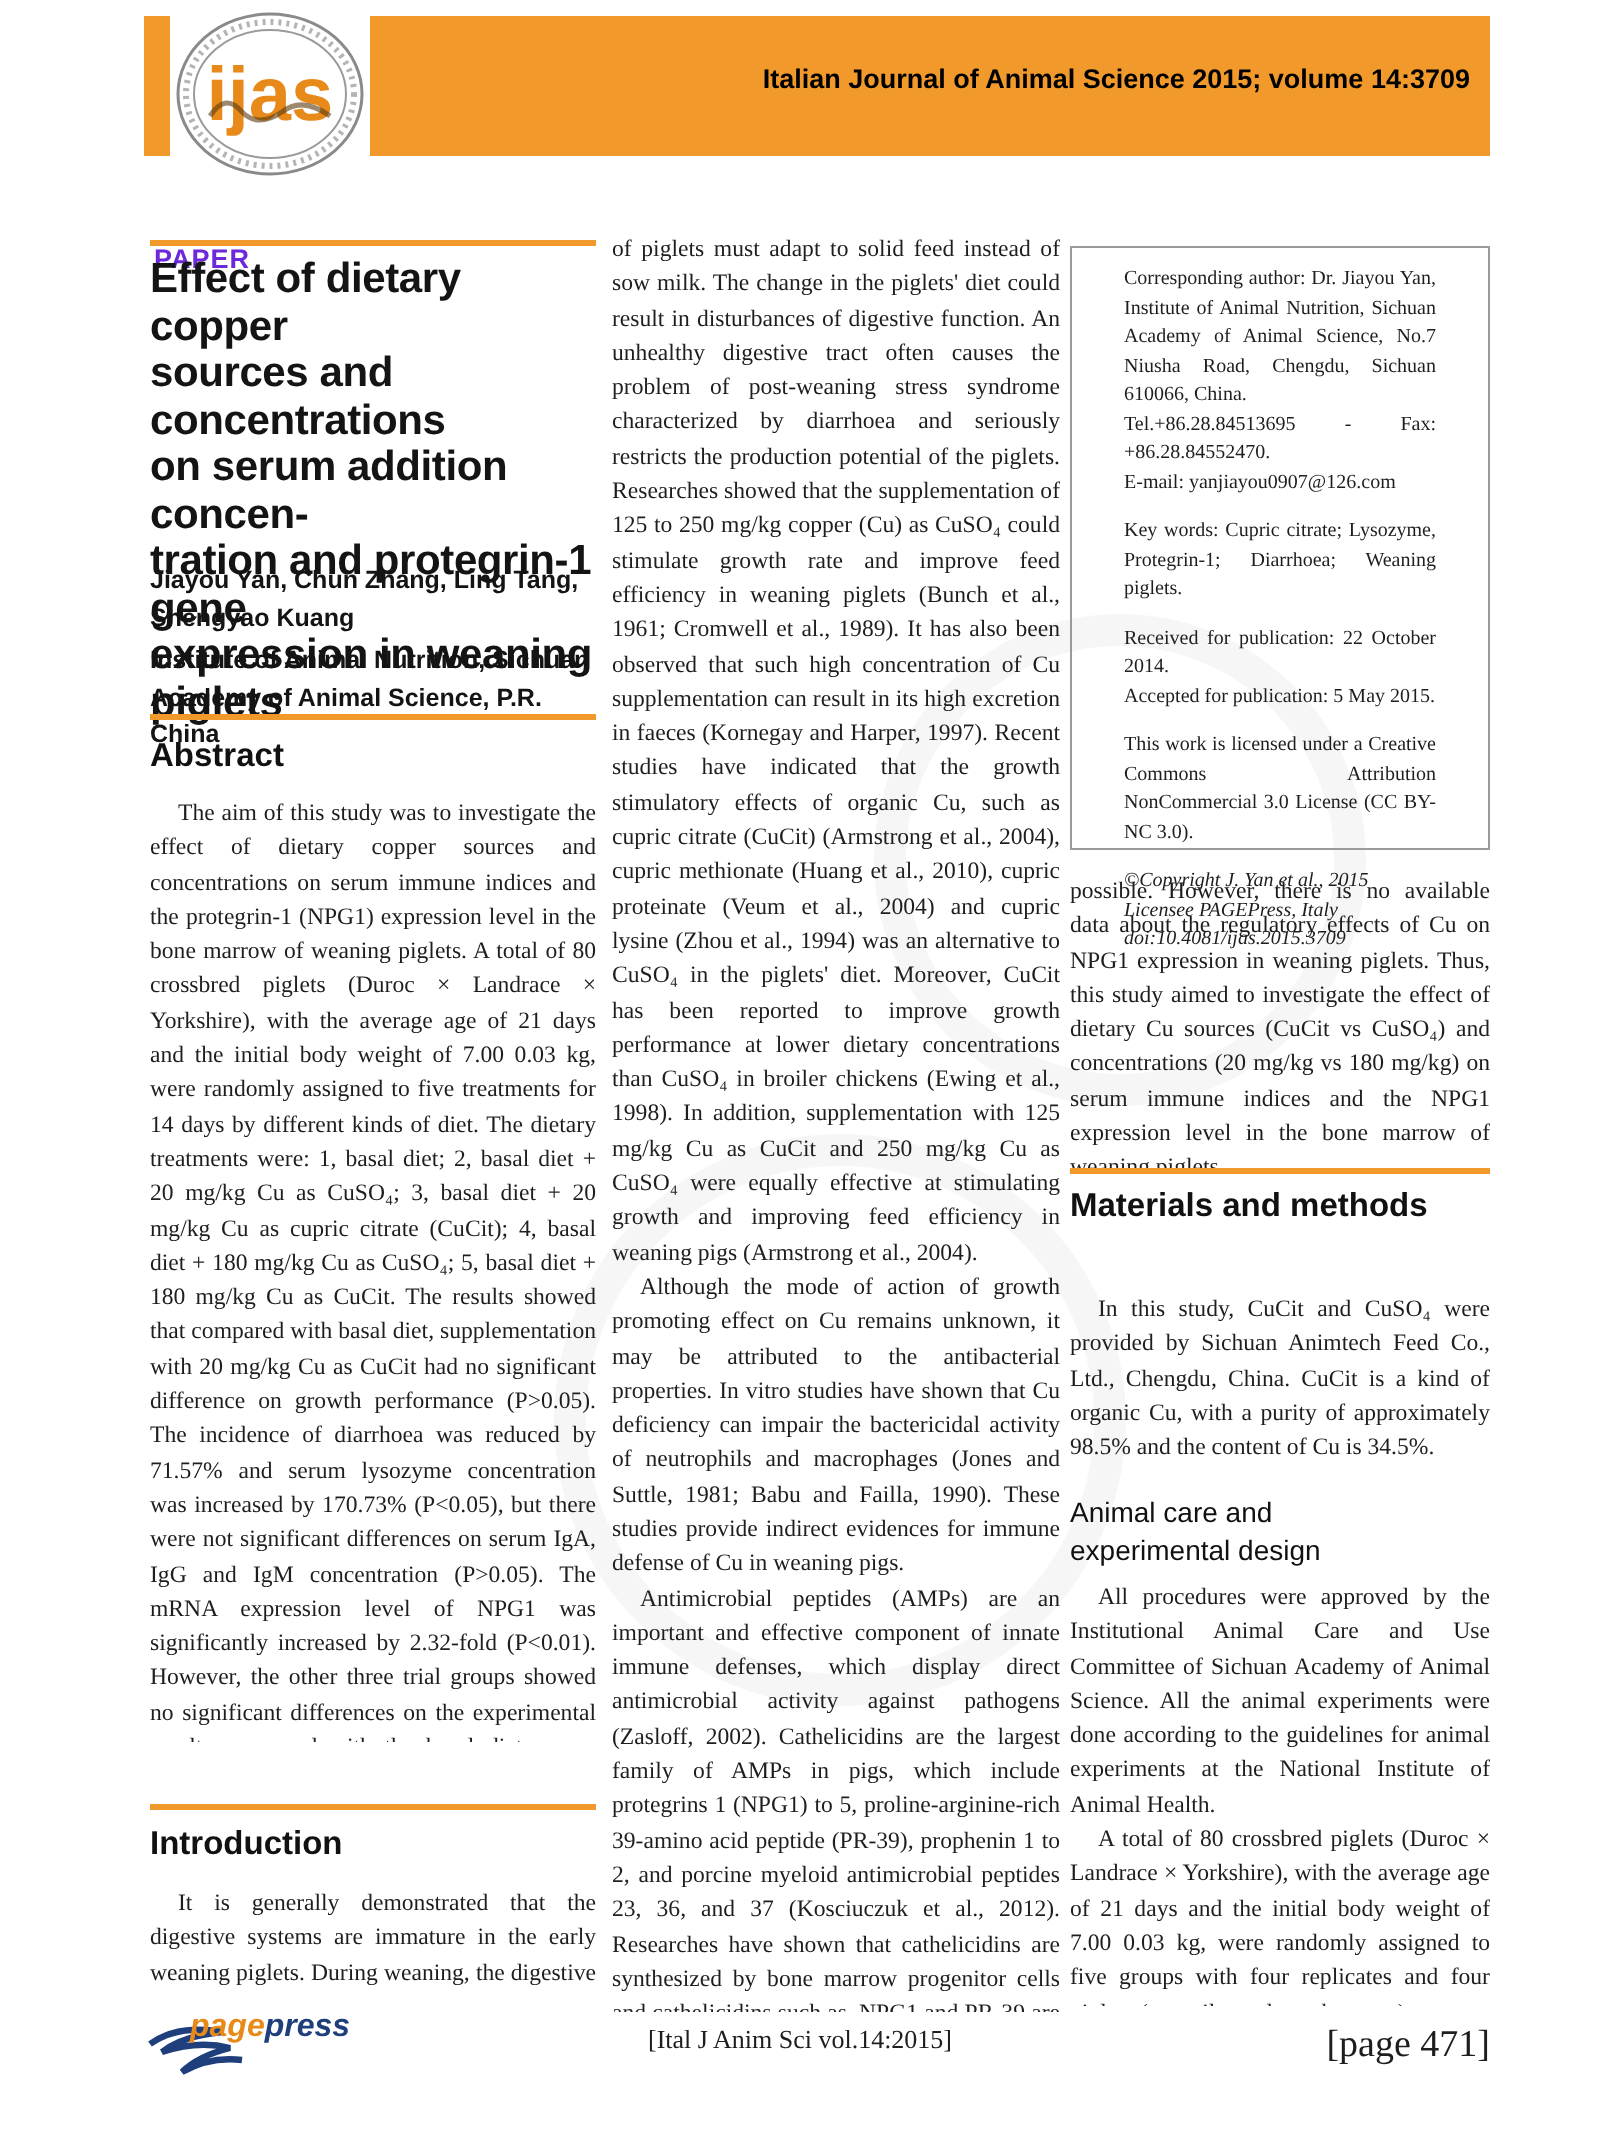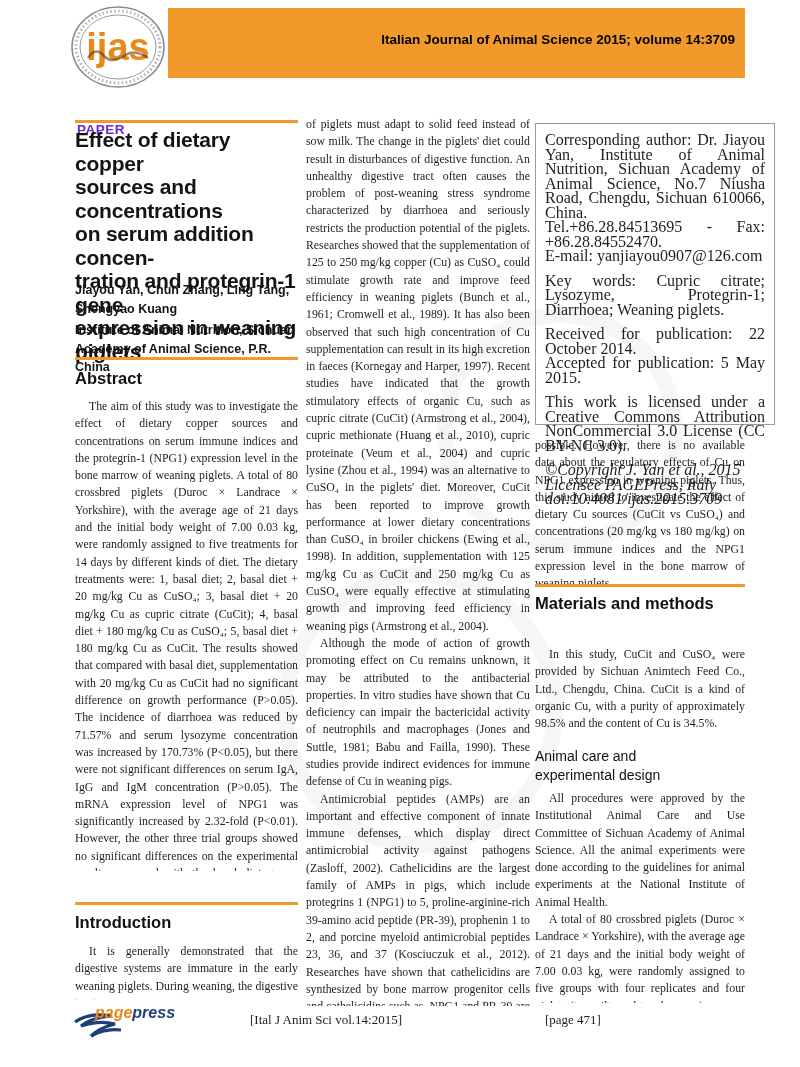--- a/index.html
+++ b/index.html
@@ -2,48 +2,48 @@
 <html><head>
 <meta charset="utf-8">
 <style>
   html,body{margin:0;padding:0;background:#ffffff;}
   .page{position:relative;width:800px;height:1067px;background:#ffffff;overflow:hidden;
         font-family:"Liberation Serif", serif;color:#1e1e1e;}
   
   .band{position:absolute;left:72px;top:8px;width:673px;height:70px;background:#F2992C;}
   .journal-line{position:absolute;right:10px;top:24px;font-family:"Liberation Sans",sans-serif;
         font-weight:bold;font-size:13.5px;color:#000000;}
-  .logobox{position:absolute;left:68px;top:0;width:100px;height:97px;background:#ffffff;}
+  .logobox{position:absolute;left:85px;top:0;width:100px;height:97px;background:#ffffff;}
   .paper-label{position:absolute;left:77px;top:90px;font-family:Liberation Sans, sans-serif;
         font-weight:bold;font-size:13.5px;letter-spacing:.5px;color:#6d28d9;margin-top:32px;}
   
   .col1{position:absolute;left:75px;width:223px;}
   .col2{position:absolute;left:306px;top:116px;width:224px;height:890px;overflow:hidden;}
   .col3{position:absolute;left:535px;width:210px;}
   .rule{position:absolute;height:3px;background:#F2992C;}
   .title{position:absolute;top:128px;font-family:"Liberation Sans",sans-serif;font-weight:bold;
         font-size:21px;line-height:23.5px;color:#141414;letter-spacing:-0.2px;}
   .authors{position:absolute;top:281px;font-family:"Liberation Sans",sans-serif;font-weight:bold;
         font-size:12.5px;line-height:18.5px;color:#141414;}
   .affil{position:absolute;top:321px;font-family:"Liberation Sans",sans-serif;font-weight:bold;
         font-size:12.5px;line-height:18.5px;color:#141414;}
   .h1{font-family:"Liberation Sans",sans-serif;font-weight:bold;font-size:16.5px;color:#111;}
   .h2{font-family:"Liberation Sans",sans-serif;font-weight:normal;font-size:14px;color:#111;line-height:19px;}
   .body-txt{font-size:11.8px;line-height:17.3px;text-align:justify;}
   .body-txt p{margin:0;}
   .ind{text-indent:14px;}
   
-  .infobox{position:absolute;left:535px;top:123px;width:240px;height:302px;border:1px solid #9a9a9a;
-        box-sizing:border-box;padding:9px 9px;font-size:16px;line-height:14.5px;text-align:justify;}
+  .infobox{position:absolute;left:535px;top:123px;width:210px;height:302px;border:1px solid #9a9a9a;
+        box-sizing:border-box;padding:9px 26px;font-size:10px;line-height:14.5px;text-align:justify;}
   .infobox p{margin:0 0 10px 0;}
   .infobox .it{font-style:italic;margin-bottom:0;}
   .infobox .it p{margin:0;}
   
-  .footer-center{position:absolute;left:250px;width:300px;top:1012px;font-size:13px;}
-  .footer-page{position:absolute;left:545px;width:200px;top:1012px;font-size:13px;}
+  .footer-center{position:absolute;left:250px;width:300px;top:1012px;text-align:center;font-size:13px;}
+  .footer-page{position:absolute;left:545px;width:200px;top:1012px;text-align:right;font-size:19px;}
   .pplogo{position:absolute;left:73px;top:1000px;}
   .watermark{position:absolute;left:0;top:0;pointer-events:none;}
 </style>
 </head>
 <body>
 
 <div class="page">
 
   <div class="band">
     <div class="journal-line">Italian Journal of Animal Science 2015; volume 14:3709</div>

